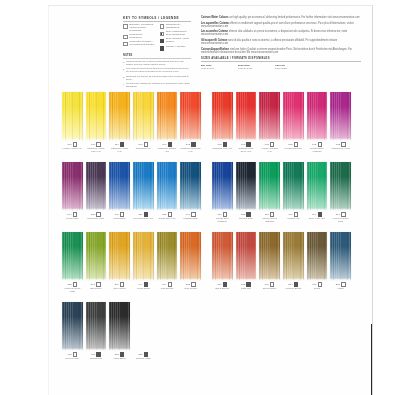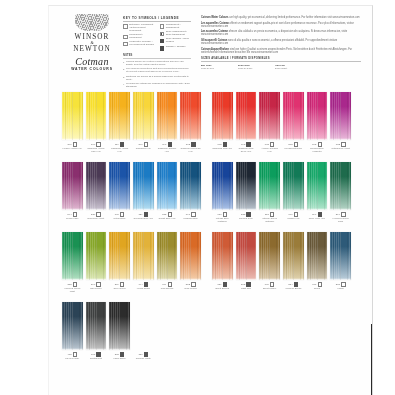--- a/index.html
+++ b/index.html
@@ -117,28 +117,20 @@
   .cap-mark.solid{background:#555;border-color:#555;}
   .cap-name{font-size:2.35px;color:#7b7b7b;line-height:2.85px;}
 </style>
 </head>
 <body>
 
 <div id="sheet">
 
   <div id="header">
 
-    <div class="logo-block">
-      <div class="crest"></div>
-      <div class="brand1">WINSOR</div>
-      <div class="amp">&amp;</div>
-      <div class="brand2">NEWTON</div>
-      <div class="cotman">Cotman</div>
-      <div class="wc">WATER COLOURS</div>
-    </div>
 
     <div class="legend">
       <div class="legend-title">KEY TO SYMBOLS / LEGENDE</div>
       <div class="legend-cols">
         <div class="legend-col">
           <div class="lg-item">
             <span class="lg-box"></span>
             <span class="lg-txt">Extremely Permanent / Extremement permanent</span>
           </div>
           <div class="lg-item">

